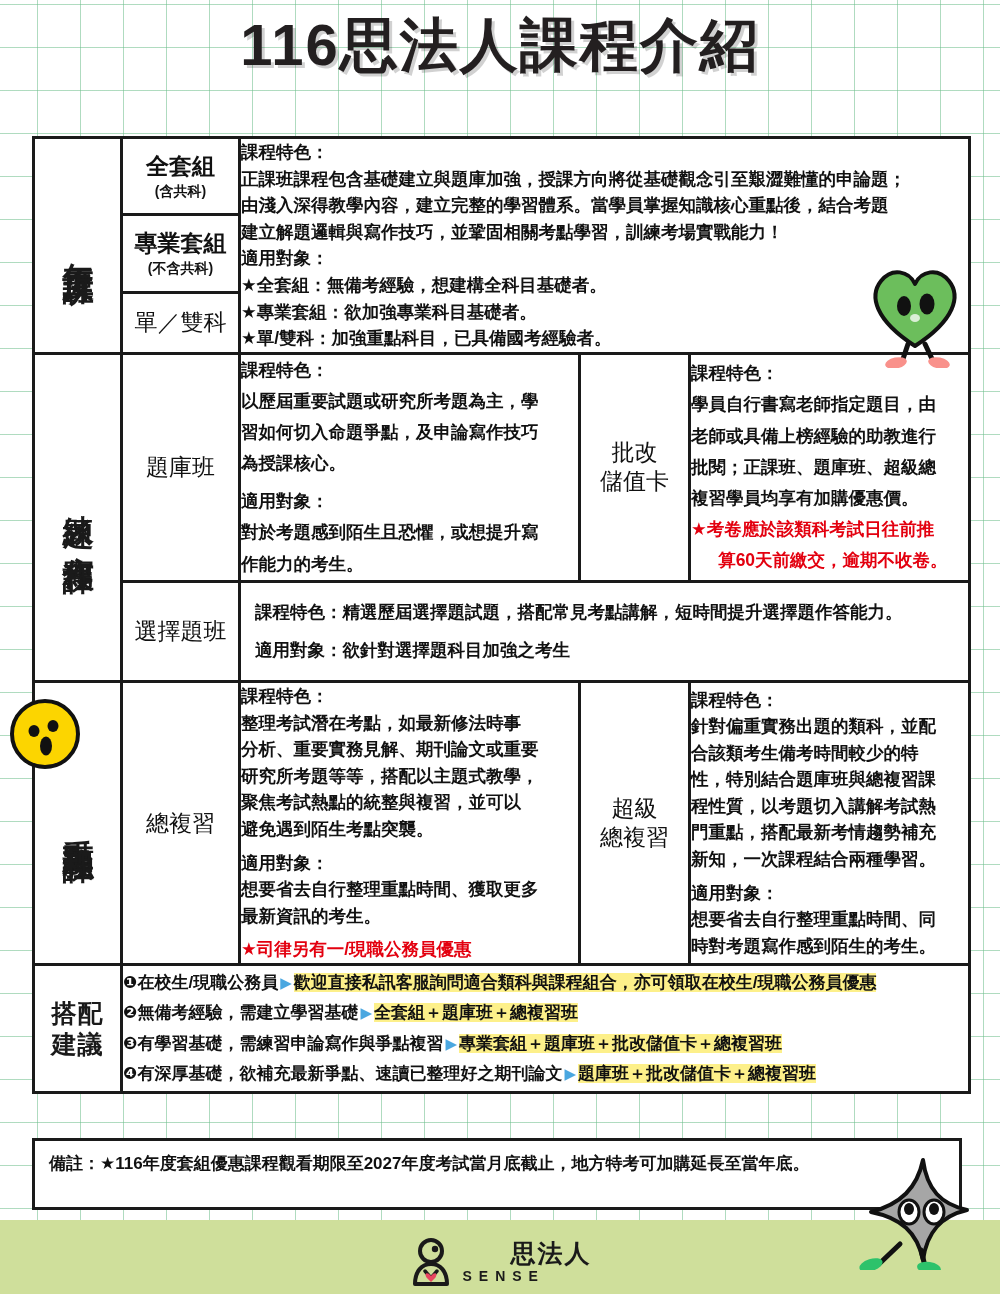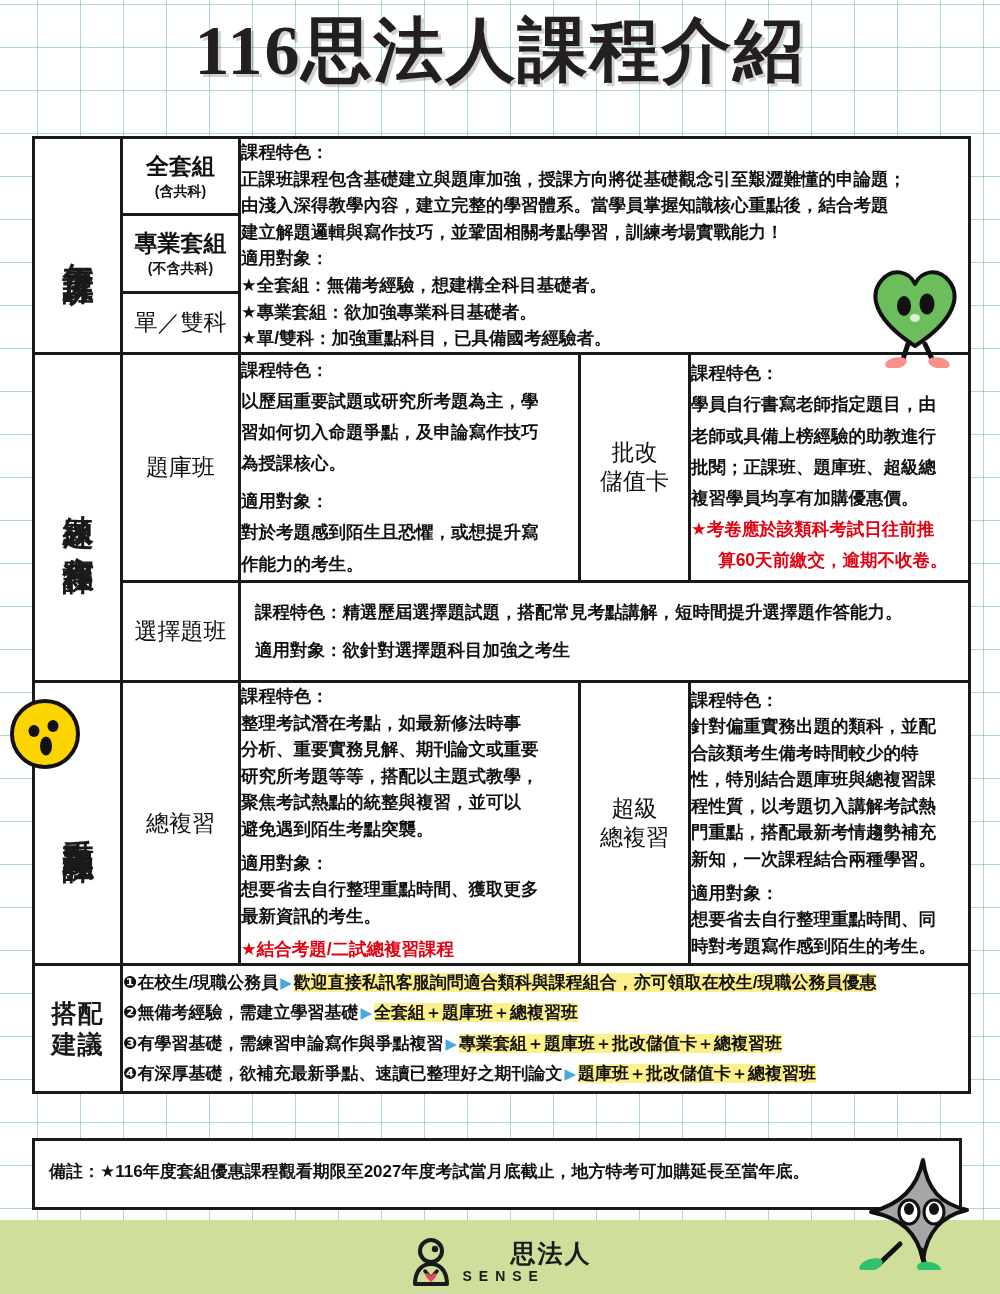--- a/index.html
+++ b/index.html
@@ -21,26 +21,26 @@
     background-position:-6px 4px;
   }
   #footer-band{
     position:absolute;left:0;right:0;bottom:0;height:74px;
     background:#cfdf9b;
   }
   
   #title{
     position:absolute;left:0;right:0;top:16px;
     text-align:center;
-    font-size:70px;line-height:1;
+    font-size:58px;line-height:1;
     font-weight:bold;
     color:#231f20;
     letter-spacing:2px;
     text-shadow:3px 3px 0 rgba(0,0,0,.18);
-    font-family:Liberation Serif, serif;
+    font-family:Liberation Sans, sans-serif;
   }
   
   #table-wrap{
     position:absolute;left:32px;top:136px;width:936px;
   }
   table.main{
     border-collapse:collapse;
     width:936px;
     background:#7dd3fc;
     table-layout:fixed;
@@ -111,21 +111,21 @@
     white-space:nowrap;
   }
   .num{font-size:17px;}
   .tri{color:#4aa7e0;font-size:15px;padding:0 2px;}
   .hl{background:#fdf08a;}
   
   #note-box{
     position:absolute;left:32px;top:1138px;width:930px;height:72px;
     border:3px solid #1a1a1a;background:#fff;
     box-sizing:border-box;
-    padding:17px 14px;
+    padding:9px 14px;
   }
   .note-line{
     font-size:17px;font-weight:bold;line-height:1.62;color:#111;white-space:nowrap;
   }
   .note-line.two{padding-left:4.6em;}
   
   #mascot-heart{position:absolute;left:865px;top:258px;width:100px;height:110px;}
   #mascot-face{position:absolute;left:8px;top:697px;width:74px;height:74px;}
   #mascot-star{position:absolute;left:845px;top:1152px;width:130px;height:118px;}
   
@@ -227,21 +227,21 @@
       <div>整理考試潛在考點，如最新修法時事</div>
       <div>分析、重要實務見解、期刊論文或重要</div>
       <div>研究所考題等等，搭配以主題式教學，</div>
       <div>聚焦考試熱點的統整與複習，並可以</div>
       <div>避免遇到陌生考點突襲。</div>
       <span class="gap"></span>
       <div>適用對象：</div>
       <div>想要省去自行整理重點時間、獲取更多</div>
       <div>最新資訊的考生。</div>
       <span class="gap"></span>
-      <div class="red">★結合考題/二試總複習課程</div>
+      <div class="red">★司律另有一/現職公務員優惠</div>
     </td>
     <td class="sub plain outer-b">
       <div>超級</div>
       <div>總複習</div>
     </td>
     <td class="body outer-b">
       <div>課程特色：</div>
       <div>針對偏重實務出題的類科，並配</div>
       <div>合該類考生備考時間較少的特</div>
       <div>性，特別結合題庫班與總複習課</div>

